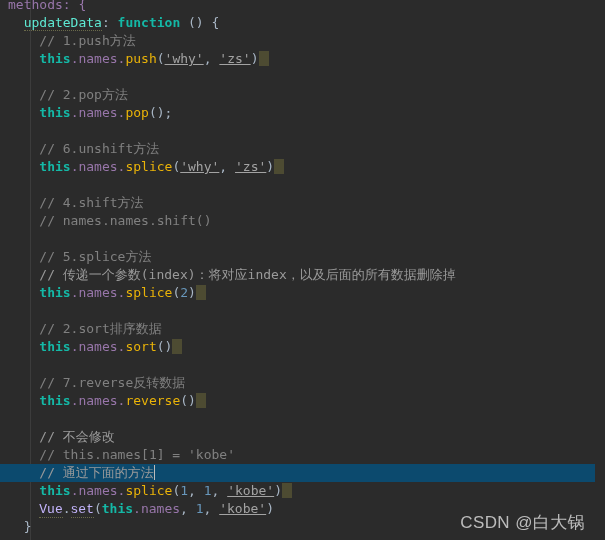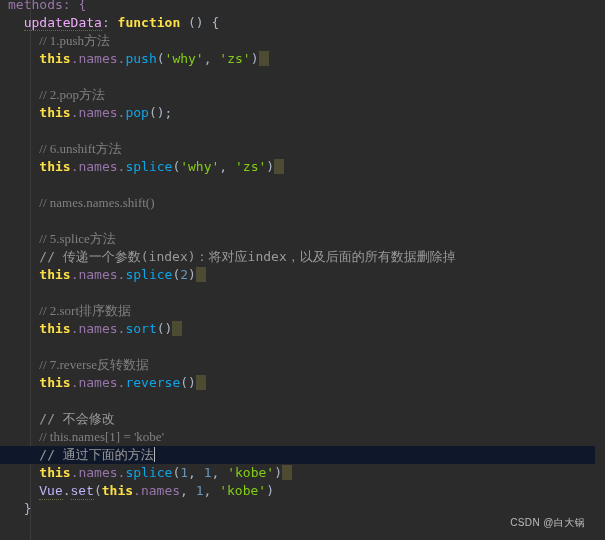--- a/index.html
+++ b/index.html
@@ -39,33 +39,33 @@
     right: 0;
   }
   .line {
     position: relative;
     height: 18px;
     white-space: pre;
     padding-left: 8px;
     color: #a9b7c6;
   }
   .line.active {
-    background: #0f172a;
+    background: #0c4a6e;
   }
 
   
-  .kw       { color: #fde047; font-weight: bold; }  
+  .kw       { color: #14b8a6; font-weight: bold; }  
   .prop     { color: #9876aa; }                     
-  .fn       { color: #0ea5e9; }                     
-  .str      { color: #84cc16; }                     
+  .fn       { color: #eab308; }                     
+  .str      { color: #a3a3a3; text-decoration: underline; }                     
   .num      { color: #6897bb; }                     
   .punc     { color: #a9b7c6; }
-  .cmt      { color: #808080; font-style: normal; font-family: Liberation Serif, serif; }
+  .cmt      { color: #808080; font-style: normal; }
   .cmt-cn   { color: #9a9a9a; }
-  .decl     { color: #f0abfc; border-bottom: 1px dotted #6a6a4a; }
+  .decl     { color: #5eead4; border-bottom: 1px dotted #6a6a4a; }
   .ident    { color: #c4b5fd; border-bottom: 1px dotted #6a6a4a; font-family: Liberation Mono, monospace; }
 
   
   .marker {
     display: inline-block;
     width: 10px;
     height: 15px;
     background: #4d4b32;
     vertical-align: -3px;
   }
@@ -77,21 +77,21 @@
     vertical-align: -3px;
   }
 
   
   .watermark {
     position: absolute;
     right: 10px;
     bottom: 8px;
     color: #c8c8c8;
     font-family: "Liberation Sans", sans-serif;
-    font-size: 10px;
+    font-size: 17px;
     letter-spacing: .4px;
     opacity: .92;
     pointer-events: none;
   }
 </style>
 </head>
 <body>
 
 <div id="editor">
 
@@ -114,20 +114,21 @@
     <div class="line">    <span class="kw">this</span><span class="prop">.names.</span><span class="fn">pop</span><span class="punc">();</span></div>
 
     <div class="line"> </div>
 
     <div class="line">    <span class="cmt">// 6.unshift方法</span></div>
 
     <div class="line">    <span class="kw">this</span><span class="prop">.names.</span><span class="fn">splice</span><span class="punc">(</span><span class="str">'why'</span><span class="punc">, </span><span class="str">'zs'</span><span class="punc">)</span><span class="marker"></span></div>
 
     <div class="line"> </div>
 
+    <div class="line">    <span class="cmt">// 4.shift方法</span></div>
 
     <div class="line">    <span class="cmt">// names.names.shift()</span></div>
 
     <div class="line"> </div>
 
     <div class="line">    <span class="cmt">// 5.splice方法</span></div>
 
     <div class="line">    <span class="cmt-cn">// 传递一个参数(index)：将对应index，以及后面的所有数据删除掉</span></div>
 
     <div class="line">    <span class="kw">this</span><span class="prop">.names.</span><span class="fn">splice</span><span class="punc">(</span><span class="num">2</span><span class="punc">)</span><span class="marker"></span></div>

